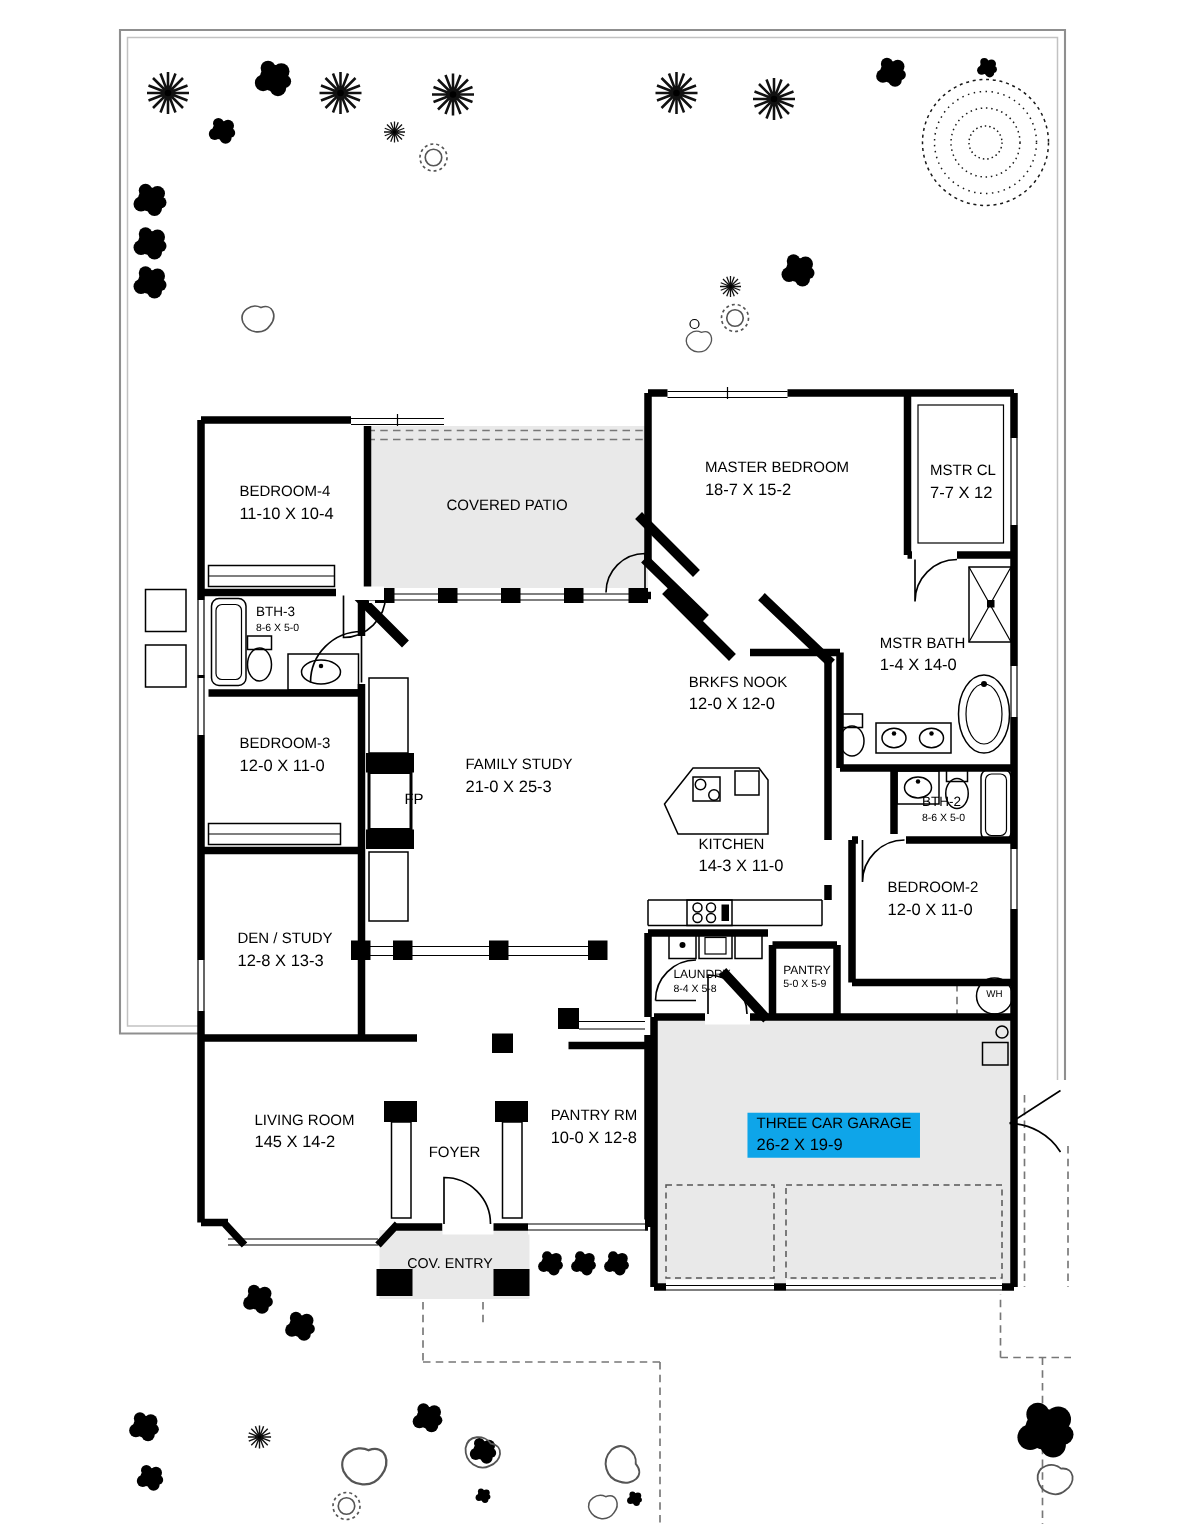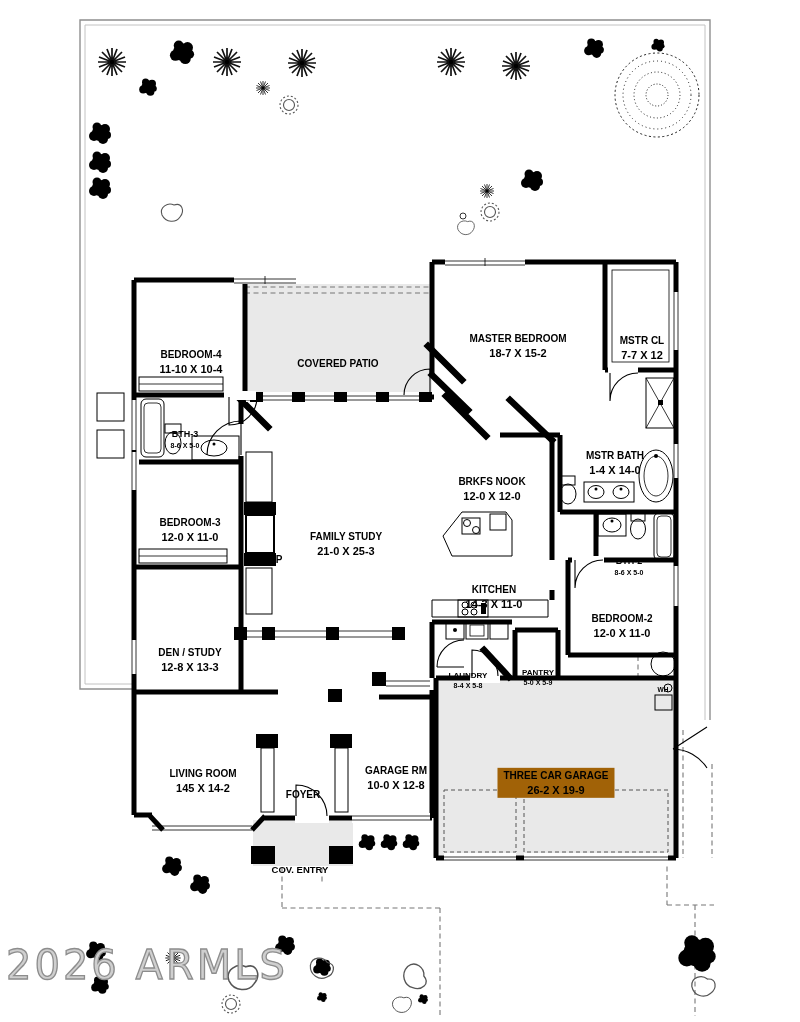--- a/index.html
+++ b/index.html
@@ -15,26 +15,26 @@
   .wht{fill:#fff;stroke:none}
   .gry{fill:#e9e9e9;stroke:none}
   .lot{stroke:#8f8f8f;stroke-width:1.4;fill:none}
   .lot2{stroke:#c2c2c2;stroke-width:1;fill:none}
   .dsh{stroke:#777;stroke-width:1.1;fill:none;stroke-dasharray:5 3.5}
   .dshk{stroke:#555;stroke-width:1;fill:none;stroke-dasharray:4 3}
   .arc{stroke:#000;stroke-width:1.1;fill:none}
   .plant{stroke:#111;stroke-width:1.7;fill:none}
   .rock{stroke:#555;stroke-width:1.1;fill:none}
   
-  .rlabel{position:absolute;transform:translate(-50%,-50%);text-align:center;
-          font-weight:bold;font-size:10px;line-height:1.35;color:#000;white-space:nowrap;margin-top:26px;}
+  .rlabel{position:absolute;transform:translate(-50%,-50%);
+          font-weight:normal;font-size:10px;line-height:1.35;color:#000;white-space:nowrap;}
   .rlabel .dims{font-size:11px;}
   .rlabel.sm{font-size:8px;line-height:1.3;}
   .rlabel.sm .dims{font-size:7px;}
-  .rlabel.bg{background:#a16207;padding:1px 6px;}
+  .rlabel.bg{background:#0ea5e9;padding:1px 6px;}
   .rlabel.tiny{font-size:6.5px;}
   #watermark{position:absolute;left:6px;top:942px;font-family:"DejaVu Sans",sans-serif;
              font-size:40px;font-weight:normal;letter-spacing:3px;color:#cfcfcf;
              -webkit-text-stroke:1.3px #8d8d8d;}
 </style>
 </head>
 <body>
 
 <div id="plan">
 
@@ -383,32 +383,31 @@
       <div class="dims">5-0 X 5-9</div>
 </div>
 <div class="rlabel" style="left:203px;top:755px">
   <div>LIVING ROOM</div>
       <div class="dims">145 X 14-2</div>
 </div>
 <div class="rlabel" style="left:303px;top:769px">
   <div>FOYER</div>
 </div>
 <div class="rlabel" style="left:396px;top:752px">
-  <div>GARAGE RM</div>
+  <div>PANTRY RM</div>
       <div class="dims">10-0 X 12-8</div>
 </div>
 <div class="rlabel bg" style="left:556px;top:757px">
   <div>THREE CAR GARAGE</div>
       <div class="dims">26-2 X 19-9</div>
 </div>
 <div class="rlabel" style="left:300px;top:844px;font-size:9.5px">
   <div>COV. ENTRY</div>
 </div>
 <div class="rlabel" style="left:276px;top:534px;font-size:10px">
   <div>FP</div>
 </div>
 <div class="rlabel tiny" style="left:663px;top:664px">
   <div>WH</div>
 </div>
 
-<div id="watermark">2026 ARMLS</div>
 
 </div>
 
 </body></html>

